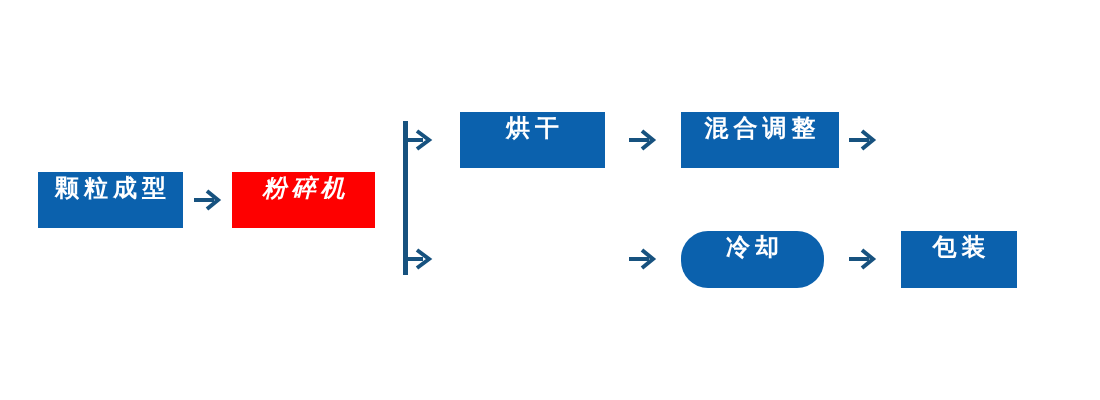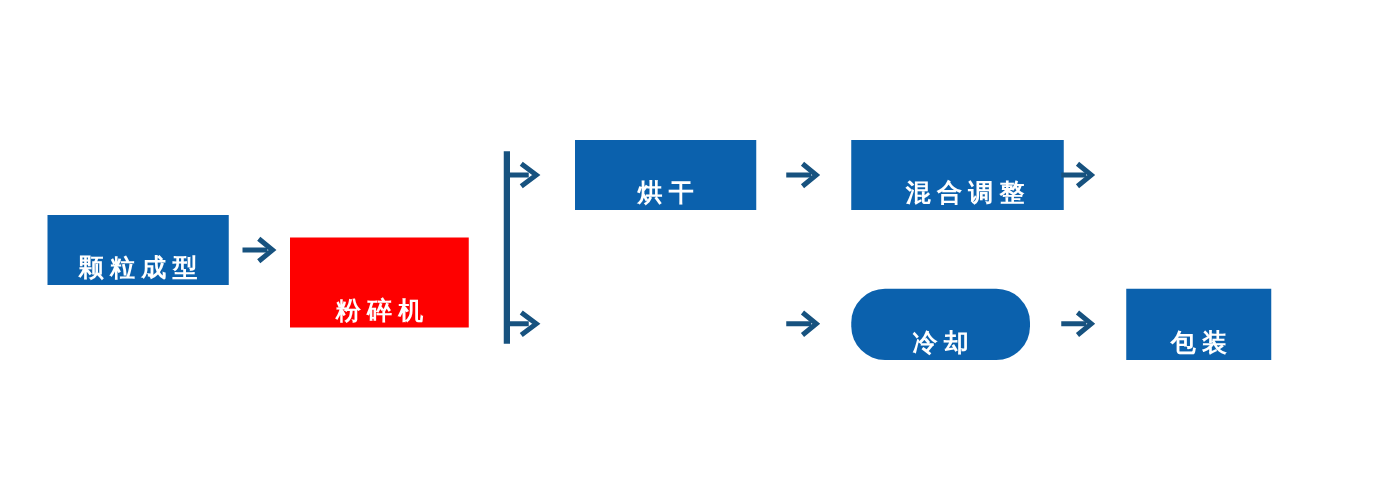--- a/index.html
+++ b/index.html
@@ -11,38 +11,38 @@
     position: relative;
     width: 1100px;
     height: 400px;
     background: #ffffff;
     font-family: "DejaVu Sans", "Liberation Sans", sans-serif;
     overflow: hidden;
   }
   .node {
     position: absolute;
     display: flex;
-    align-items: flex-end;
+    align-items: flex-start;
     justify-content: center;
     color: #ffffff;
-    font-size: 20px;
+    font-size: 24px;
     font-weight: 600;
     letter-spacing: 5px;
     text-indent: 5px;
     white-space: nowrap;
   }
   .node.blue { background: #0b61ad; }
   .node.red  { background: #fe0000; }
 
   
   .n-source   { left: 38px;  top: 172px; width: 145px; height: 56px; }
-  .n-crusher  { left: 232px; top: 190px; width: 143px; height: 72px; }
+  .n-crusher  { left: 232px; top: 172px; width: 143px; height: 56px; font-style: italic; }
   
   .n-drying   { left: 460px; top: 112px; width: 145px; height: 56px; }
-  .n-mixing   { left: 681px; top: 112px; width: 158px; height: 56px; padding-left: 12px; }
+  .n-mixing   { left: 681px; top: 112px; width: 158px; height: 56px; }
   .n-pellet   { left: 901px; top: 112px; width: 144px; height: 56px; }
   
   .n-sieving  { left: 460px; top: 231px; width: 145px; height: 57px; }
   .n-cooling  { left: 681px; top: 231px; width: 143px; height: 57px; border-radius: 27px; }
   .n-packing  { left: 901px; top: 231px; width: 116px; height: 57px; }
 
   .arrow {
     position: absolute;
     width: 30px;
     height: 24px;

